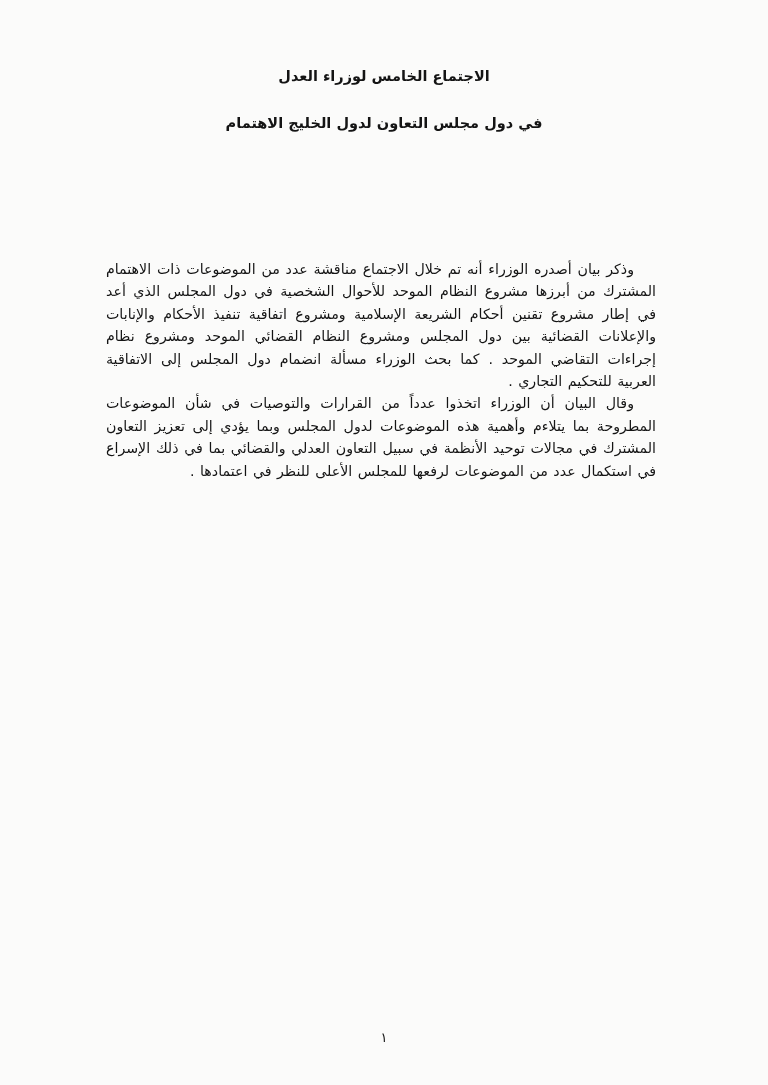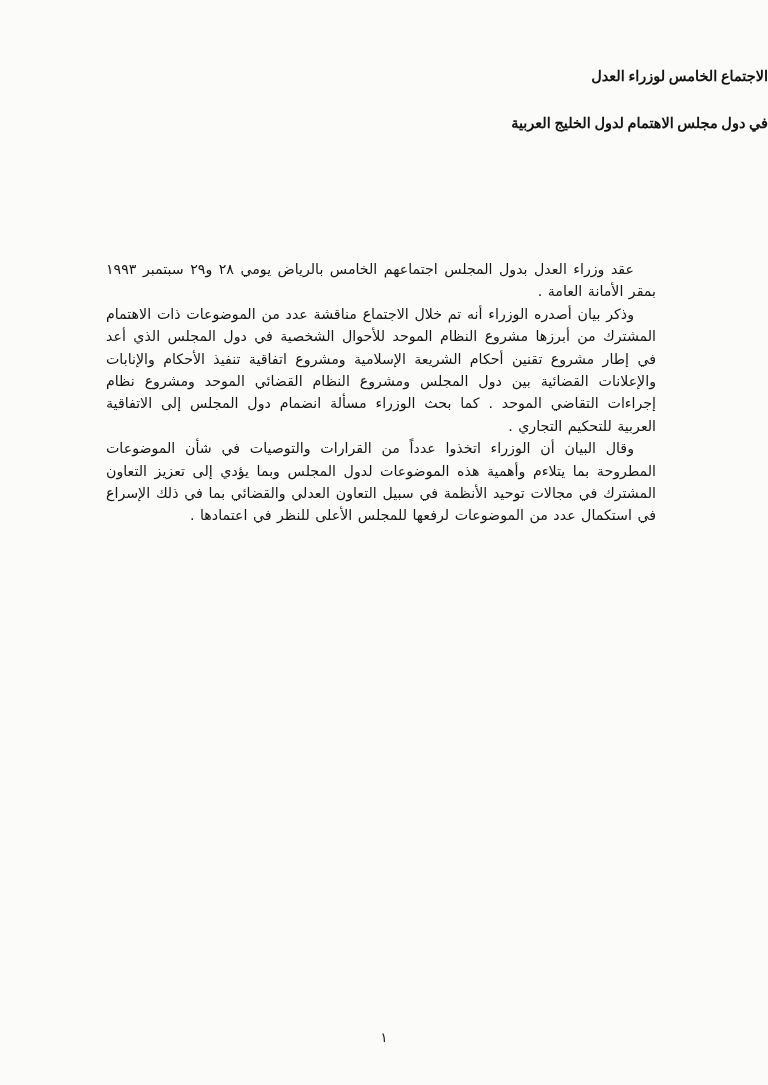--- a/index.html
+++ b/index.html
@@ -14,23 +14,22 @@
     overflow: hidden;
   }
   .page {
     width: 768px;
     height: 1085px;
     background: #fbfbfa;
     position: relative;
   }
   .title-block {
     padding-top: 66px;
-    text-align: right;
+    text-align: center;
     direction: rtl;
-    font-family: Liberation Serif, serif;
   }
   .title-line {
     font-weight: bold;
     font-size: 14.5px;
     line-height: 20px;
     margin: 0 0 27px 0;
     letter-spacing: 0.2px;
   }
   .body-block {
     position: absolute;
@@ -57,24 +56,23 @@
     direction: rtl;
   }
 </style>
 </head>
 <body>
 
 <div class="page">
 
   <div class="title-block">
     <div class="title-line">الاجتماع الخامس لوزراء العدل</div>
-    <div class="title-line">في دول مجلس الاهتمام لدول الخليج العربية</div>
+    <div class="title-line">في دول مجلس التعاون لدول الخليج الاهتمام</div>
   </div>
 
   <div class="body-block">
-    <p>عقد وزراء العدل بدول المجلس اجتماعهم الخامس بالرياض يومي ٢٨ و٢٩ سبتمبر ١٩٩٣ بمقر الأمانة العامة .</p>
     <p>وذكر بيان أصدره الوزراء أنه تم خلال الاجتماع مناقشة عدد من الموضوعات ذات الاهتمام المشترك من أبرزها مشروع النظام الموحد للأحوال الشخصية في دول المجلس الذي أعد في إطار مشروع تقنين أحكام الشريعة الإسلامية ومشروع اتفاقية تنفيذ الأحكام والإنابات والإعلانات القضائية بين دول المجلس ومشروع النظام القضائي الموحد ومشروع نظام إجراءات التقاضي الموحد . كما بحث الوزراء مسألة انضمام دول المجلس إلى الاتفاقية العربية للتحكيم التجاري .</p>
     <p>وقال البيان أن الوزراء اتخذوا عدداً من القرارات والتوصيات في شأن الموضوعات المطروحة بما يتلاءم وأهمية هذه الموضوعات لدول المجلس وبما يؤدي إلى تعزيز التعاون المشترك في مجالات توحيد الأنظمة في سبيل التعاون العدلي والقضائي بما في ذلك الإسراع في استكمال عدد من الموضوعات لرفعها للمجلس الأعلى للنظر في اعتمادها .</p>
   </div>
 
   <div class="page-number">١</div>
 
 </div>
 
 </body></html>

